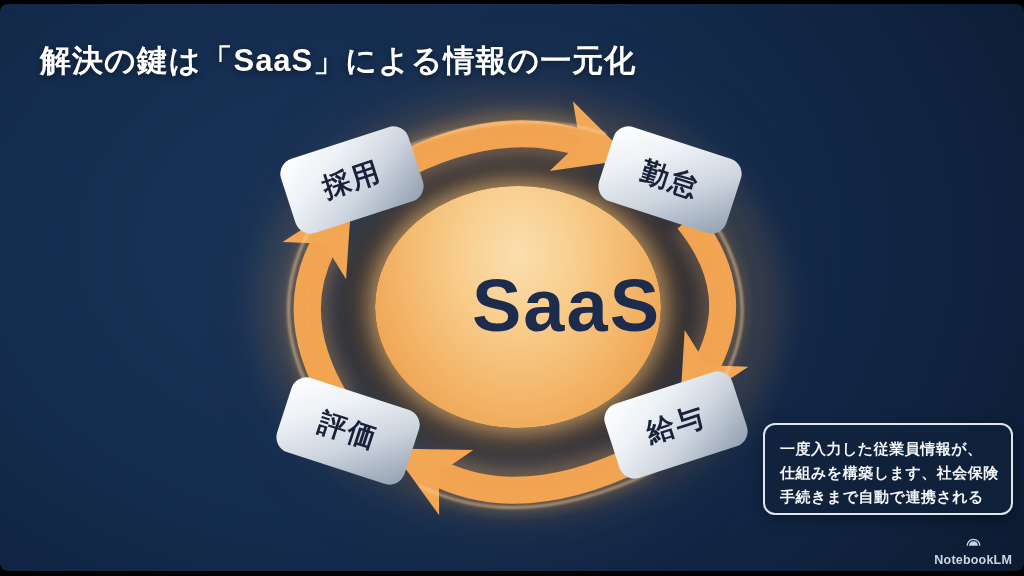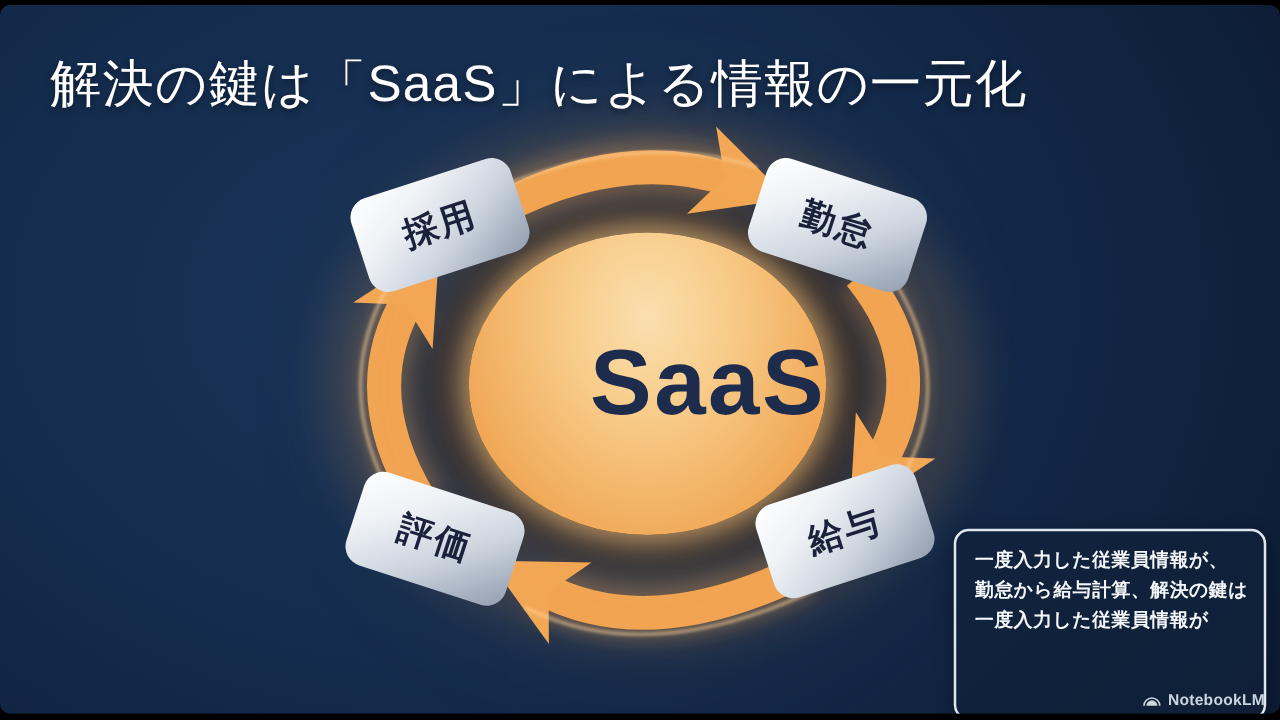--- a/index.html
+++ b/index.html
@@ -11,21 +11,21 @@
   .slide {
     position: absolute; left: 0; top: 4px; width: 1024px; height: 567px;
     border-radius: 8px;
     background:
       radial-gradient(95% 130% at 34% 42%, #1a3458 0%, #142c4e 38%, #102340 62%, #0c1a30 85%, #0a1628 100%);
     overflow: hidden;
   }
 
   .slide-title {
     position: absolute; left: 40px; top: 36px;
-    font-size: 41px; font-weight: 400; color: #ffffff; letter-spacing: 1px;
+    font-size: 31px; font-weight: 700; color: #ffffff; letter-spacing: 1px;
     text-shadow: 0 2px 6px rgba(0,0,0,.45);
     white-space: nowrap; z-index: 10;
   }
 
   
   .diagram { position: absolute; inset: 0; }
 
   .ambient-glow {
     position: absolute; left: 258px; top: 92px; width: 524px; height: 420px;
     border-radius: 50%;
@@ -70,35 +70,35 @@
     display: flex; align-items: center; justify-content: center;
   }
   .badge span { font-size: 28px; font-weight: 800; color: #19223a; letter-spacing: 2px; }
   .badge-tl { left: 285px; top: 137px; transform: rotate(-18deg); }
   .badge-tr { left: 603px; top: 137px; transform: rotate(18deg); }
   .badge-br { left: 609px; top: 382px; transform: rotate(-18deg); }
   .badge-bl { left: 281px; top: 388px; transform: rotate(18deg); }
 
   
   .info-box {
-    position: absolute; left: 763px; top: 419px; width: 250px; height: 153px;
+    position: absolute; left: 763px; top: 419px; width: 250px; height: 92px;
     border: 2px solid #dfe6ee; border-radius: 12px;
     background: rgba(17, 33, 58, 0.72);
     padding: 12px 15px; z-index: 10;
     box-shadow: 0 4px 14px rgba(0,0,0,.35);
   }
   .info-box .line {
     color: #f4f7fa; font-size: 15px; font-weight: 600; line-height: 24px;
     white-space: nowrap; letter-spacing: .5px;
   }
 
   
   .branding {
     position: absolute; right: 12px; bottom: 4px; z-index: 10;
-    display: flex; align-items: center; gap: 5px;
+    display: flex; align-items: center; gap: 5px; flex-direction: column;
   }
   .branding .nb-icon { width: 15px; height: 13px; display: block; }
   .branding .nb-label { color: #ccd4df; font-size: 12.5px; font-weight: 600; letter-spacing: .2px; }
 
   .letterbox-top { position: absolute; left: 0; top: 0; width: 1024px; height: 4px; background: #000; z-index: 20; }
   .letterbox-bottom { position: absolute; left: 0; bottom: 0; width: 1024px; height: 5px; background: #000; z-index: 20; }
 </style>
 </head>
 <body>
 
@@ -160,22 +160,22 @@
       <div class="badge badge-br">
         <span>給与</span>
       </div>
       <div class="badge badge-bl">
         <span>評価</span>
       </div>
     </div>
 
     <div class="info-box">
       <div class="line">一度入力した従業員情報が、</div>
-      <div class="line">勤怠から給与計算、解決の鍵は</div>
-      <div class="line">一度入力した従業員情報が</div>
+      <div class="line">仕組みを構築します、社会保険</div>
+      <div class="line">手続きまで自動で連携される</div>
     </div>
 
     <div class="branding">
       <svg class="nb-icon" viewBox="0 0 16 14">
         <path d="M3.2 11.5 a4.8 4.8 0 0 1 9.6 0 Z" fill="#ccd4df"></path>
         <path d="M1.2 11.5 a6.8 6.8 0 0 1 13.6 0" fill="none" stroke="#ccd4df" stroke-width="1.4"></path>
       </svg>
       <span class="nb-label">NotebookLM</span>
     </div>
 

